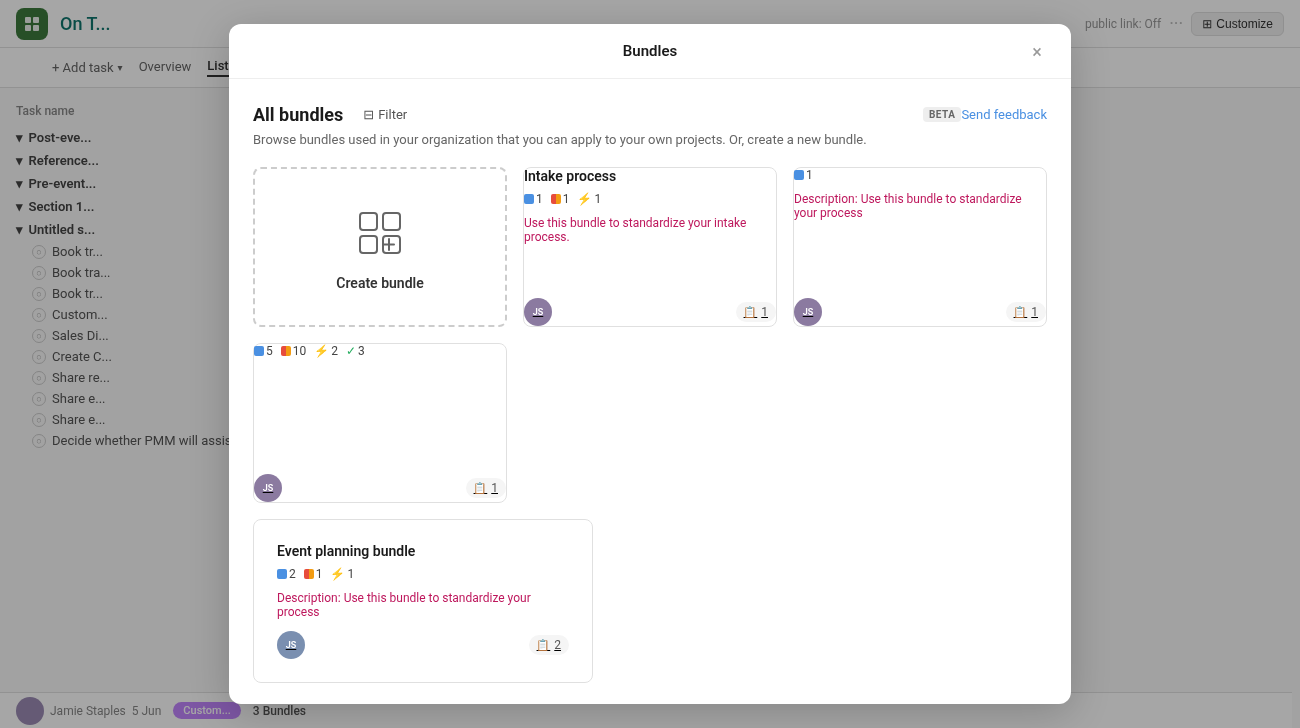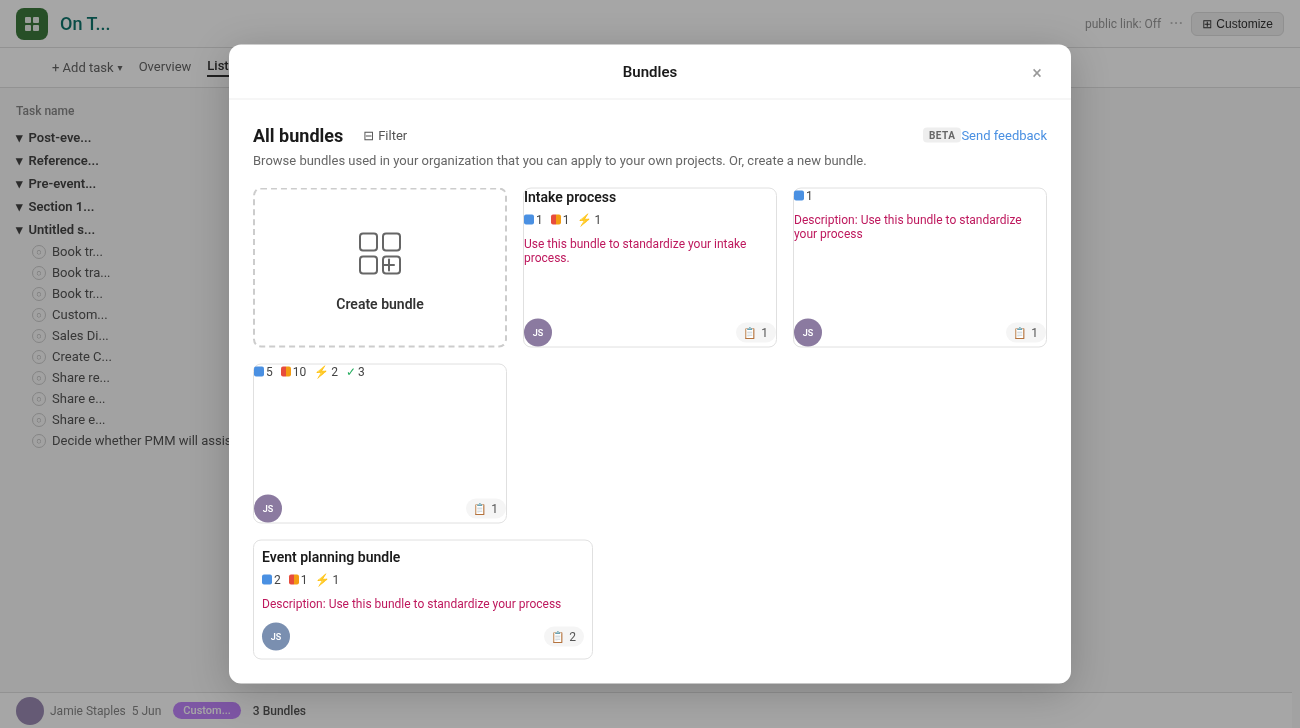--- a/index.html
+++ b/index.html
@@ -338,20 +338,21 @@
       font-size: 12px;
       color: #be185d;
       flex: 1;
       margin-bottom: 12px;
     }
     .bundle-footer {
       display: flex;
       align-items: center;
       justify-content: space-between;
       margin-top: auto;
+      text-decoration: underline;
     }
     .avatar-placeholder {
       width: 28px;
       height: 28px;
       border-radius: 50%;
       background: #9b8bb4;
       display: flex;
       align-items: center;
       justify-content: center;
       color: white;
@@ -369,21 +370,21 @@
       padding: 3px 8px;
     }
 
     
     .bundles-row2 {
       margin-top: 16px;
     }
     .bundle-card-wide {
       border: 1px solid #e0e0e0;
       border-radius: 8px;
-      padding: 8px;
+      padding: 23px;
       cursor: pointer;
       max-width: 340px;
     }
 
     
     .bottom-bar {
       position: absolute;
       bottom: 0;
       left: 0;
       right: 8px;

